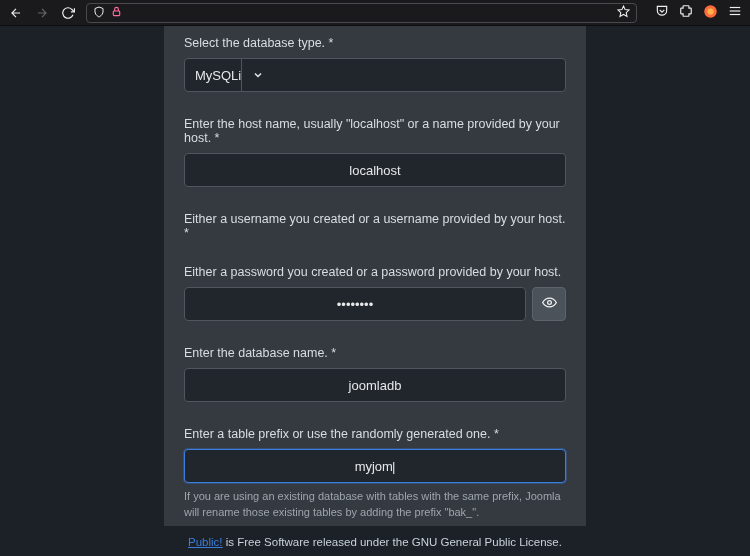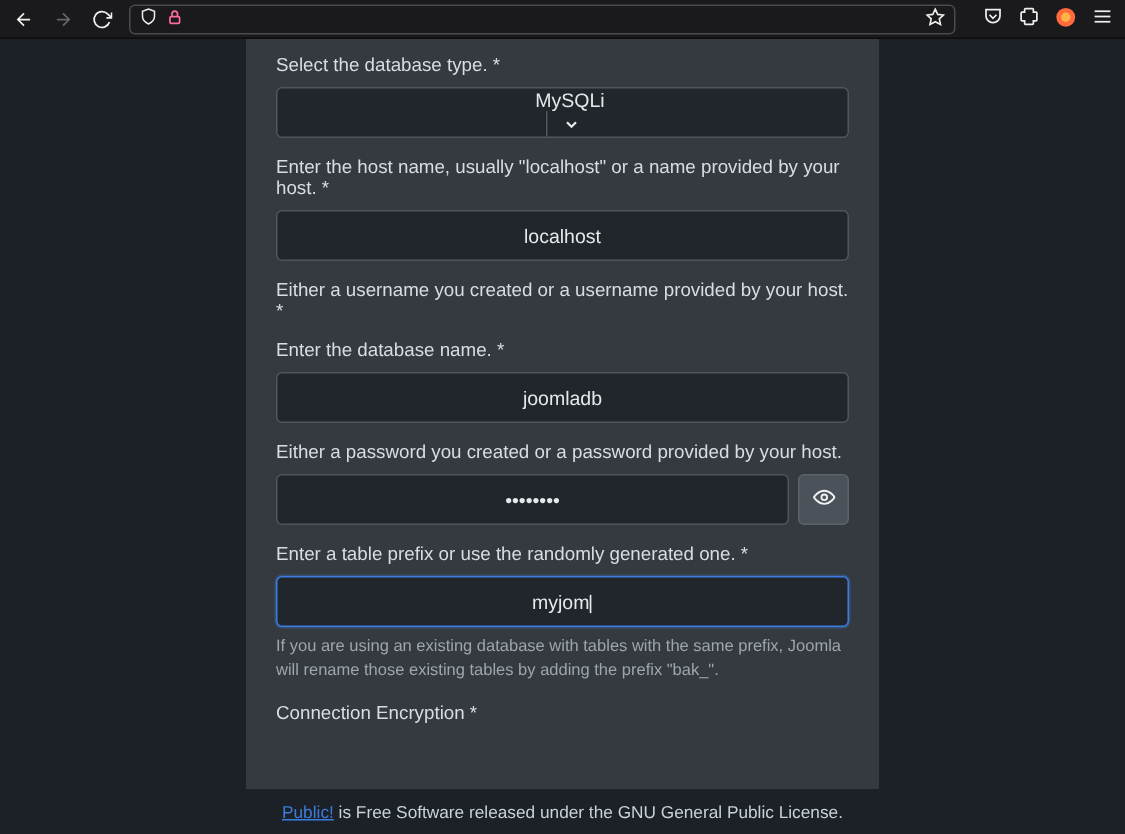--- a/index.html
+++ b/index.html
@@ -47,39 +47,39 @@
     flex: 1;
     display: flex;
     justify-content: center;
     overflow-y: hidden;
   }
   .panel {
     width: 422px;
     background: #343a40;
     padding: 0 20px 14px 20px;
   }
-  .form-group { margin-top: 12px; }
+  .form-group { margin-top: 25px; }
   .form-group:first-child { margin-top: 10px; }
   .label { color: #d9dde1; font-size: 12.5px; margin-bottom: 8px; }
   .hint { color: #9ea5ad; font-size: 11px; line-height: 1.45; margin-top: 6px; }
   .control {
     width: 100%;
     height: 34px;
     background: #21262c;
     border: 1px solid #4f565d;
     border-radius: 4px;
     color: #e6e8ea;
     font-size: 13px;
     padding: 0 10px;
     display: flex;
     align-items: center;
     justify-content: center;
   }
   .control.focus { border-color: #3b7ddd; box-shadow: 0 0 0 1px #3b7ddd55; }
-  .control.select { justify-content: flex-start; padding-right: 0; flex-direction: column; }
+  .control.select { justify-content: flex-start; padding-right: 0; }
   .chev-box {
     width: 32px; height: 100%; display: flex; align-items: center; justify-content: center;
     border-left: 1px solid #4f565d;
   }
   .chev-box svg { width: 12px; height: 12px; color: #e6e8ea; }
   .pw-row { display: flex; gap: 6px; }
   .pw-row .control { flex: 1; }
   .eye-btn {
     width: 34px; height: 34px; background: #4b5259; border: 1px solid #5c636a; border-radius: 4px;
     display: flex; align-items: center; justify-content: center; color: #eef0f2;
@@ -172,42 +172,42 @@
         <div class="control">
           <span>localhost</span>
         </div>
       </div>
 
       <div class="form-group">
         <div class="label">Either a username you created or a username provided by your host. *</div>
       </div>
 
       <div class="form-group">
-        <div class="label">Enter the database name. *</div>
-        <div class="control">
-          <span>joomladb</span>
-        </div>
-      </div>
-
-      <div class="form-group">
         <div class="label">Either a password you created or a password provided by your host.</div>
         <div class="pw-row">
           <div class="control">
             <span>••••••••</span>
           </div>
           <div class="eye-btn">
             <span><svg width="15" height="15" viewBox="0 0 24 24" fill="none" stroke="currentColor" stroke-width="2">
                   <path d="M1 12s4-7 11-7 11 7 11 7-4 7-11 7S1 12 1 12z"></path>
                   <circle cx="12" cy="12" r="3"></circle>
                 </svg></span>
           </div>
         </div>
       </div>
 
       <div class="form-group">
+        <div class="label">Enter the database name. *</div>
+        <div class="control">
+          <span>joomladb</span>
+        </div>
+      </div>
+
+      <div class="form-group">
         <div class="label">Enter a table prefix or use the randomly generated one. *</div>
         <div class="control focus">
           <span class="cursor-after">myjom</span>
         </div>
         <div class="hint">If you are using an existing database with tables with the same prefix, Joomla will rename those existing tables by adding the prefix "bak_".</div>
       </div>
 
       <div class="form-group">
         <div class="label">Connection Encryption *</div>
 

